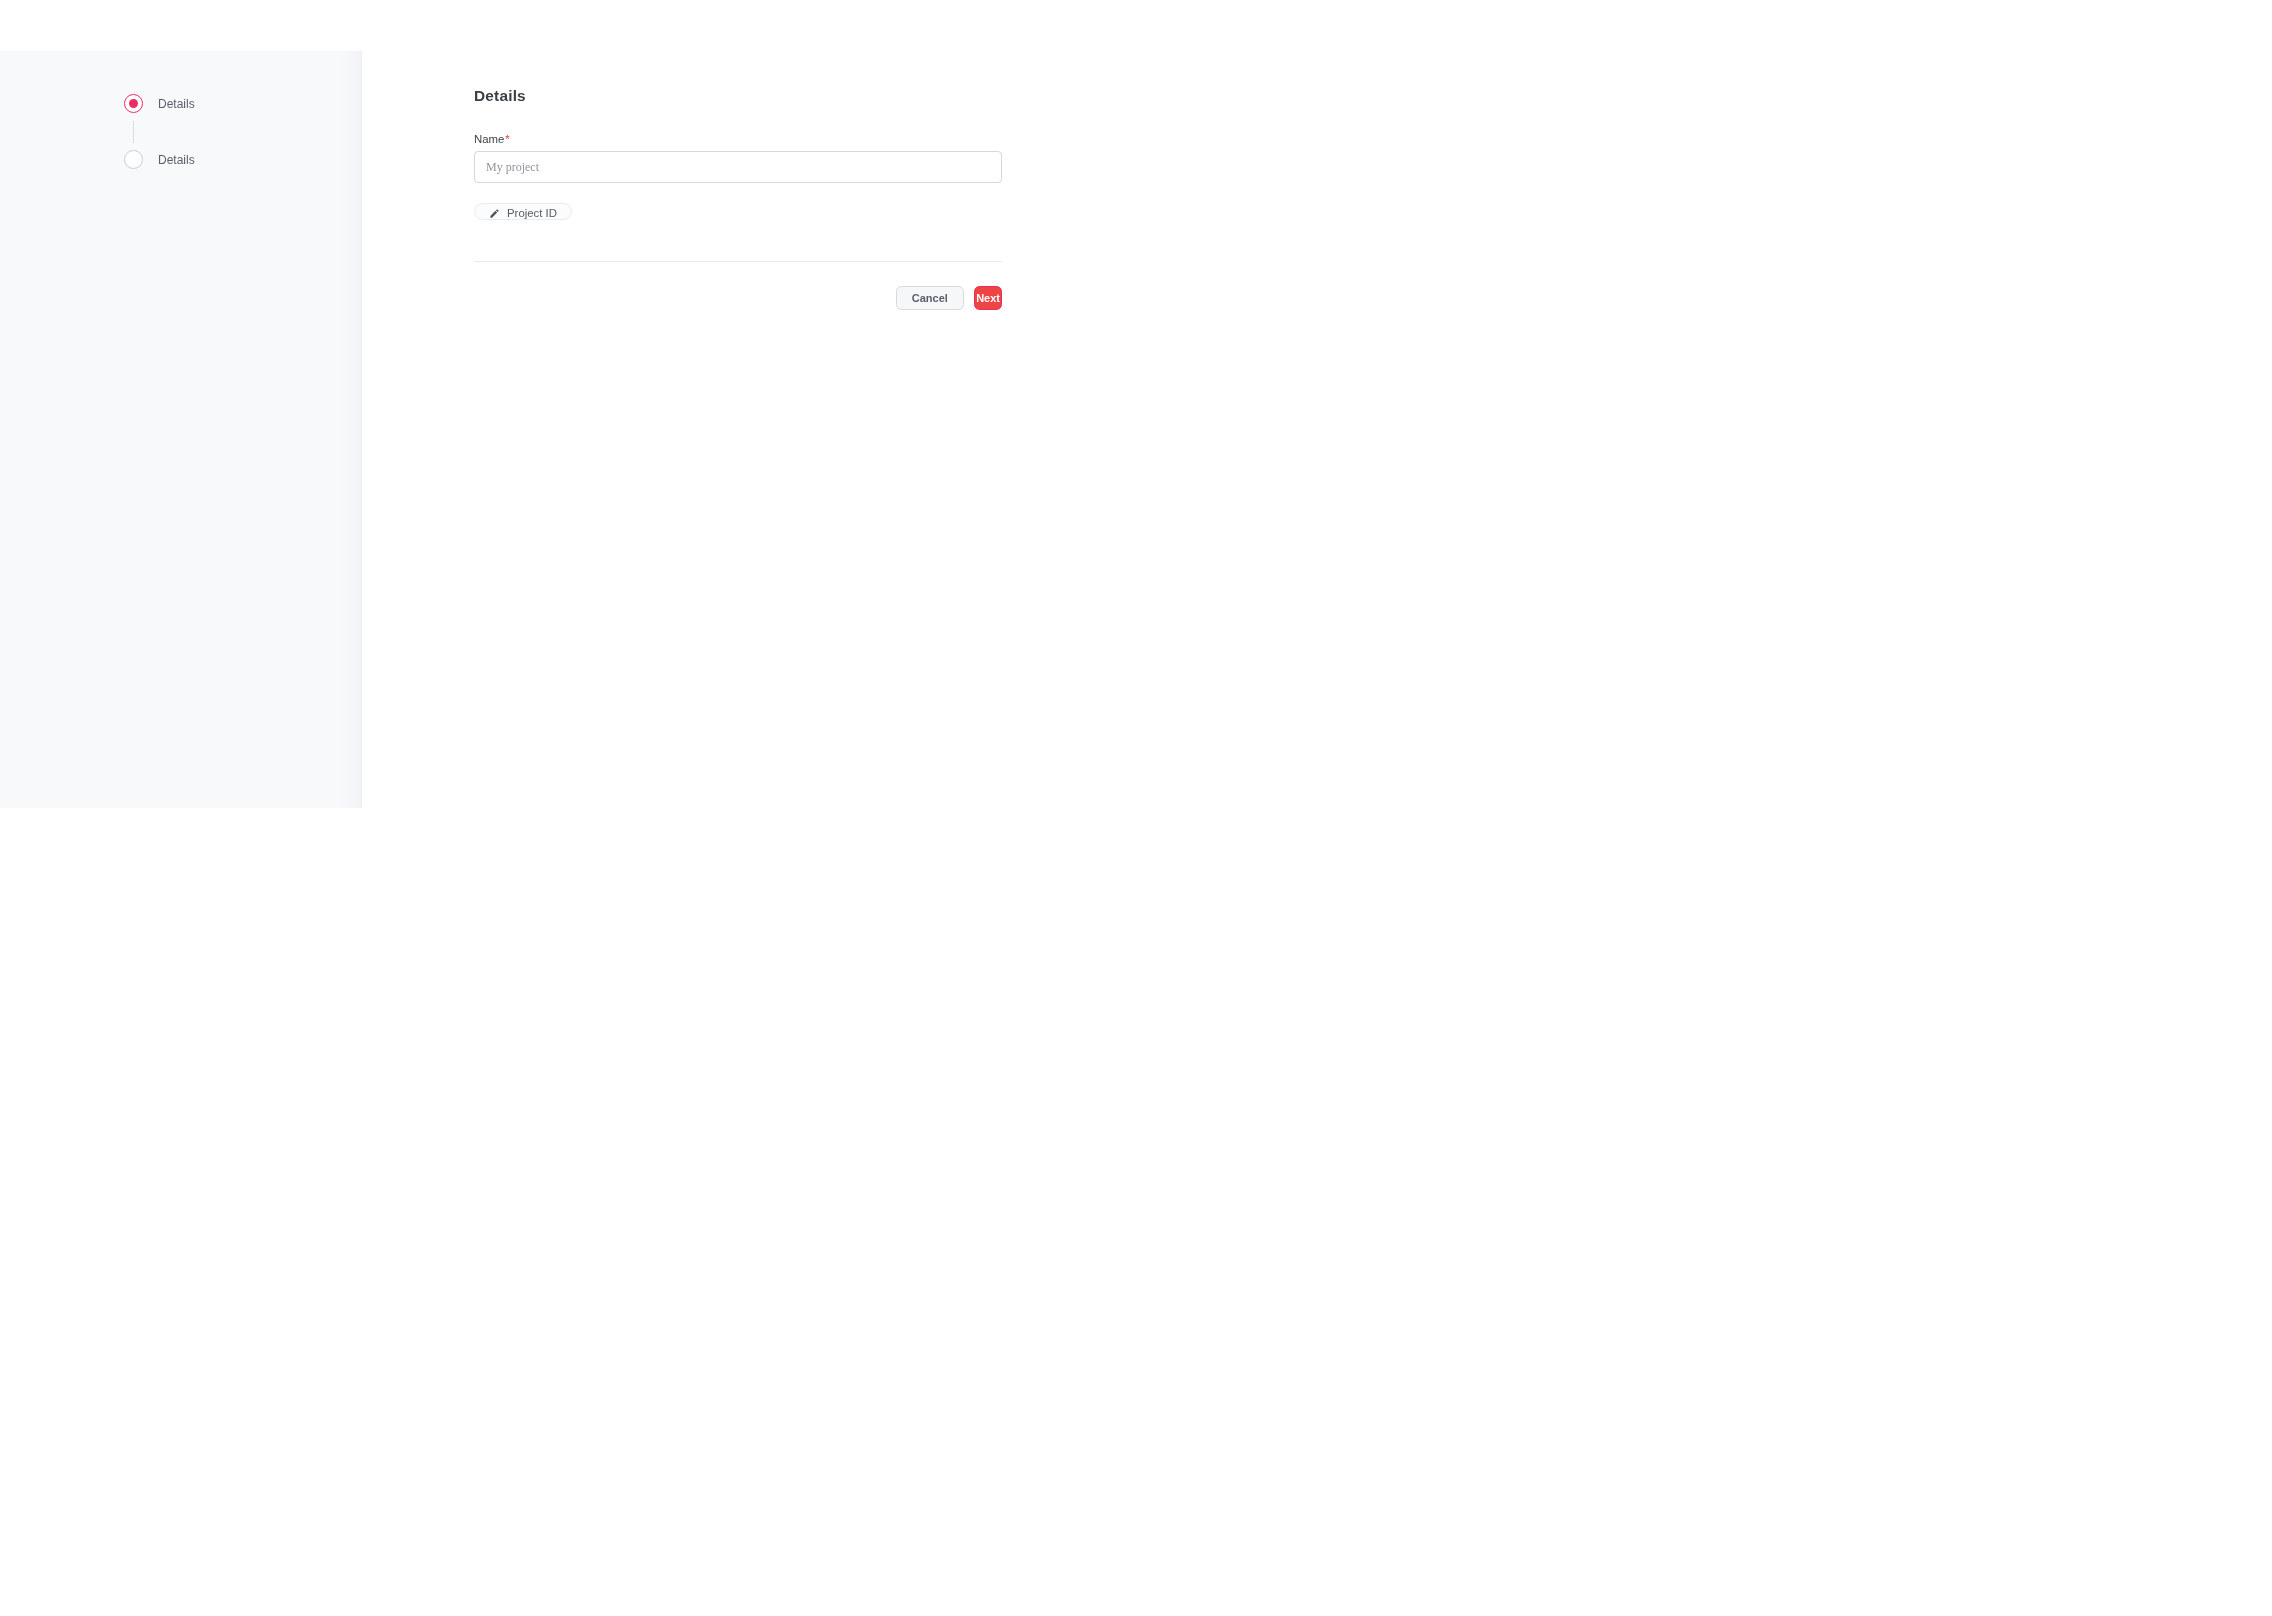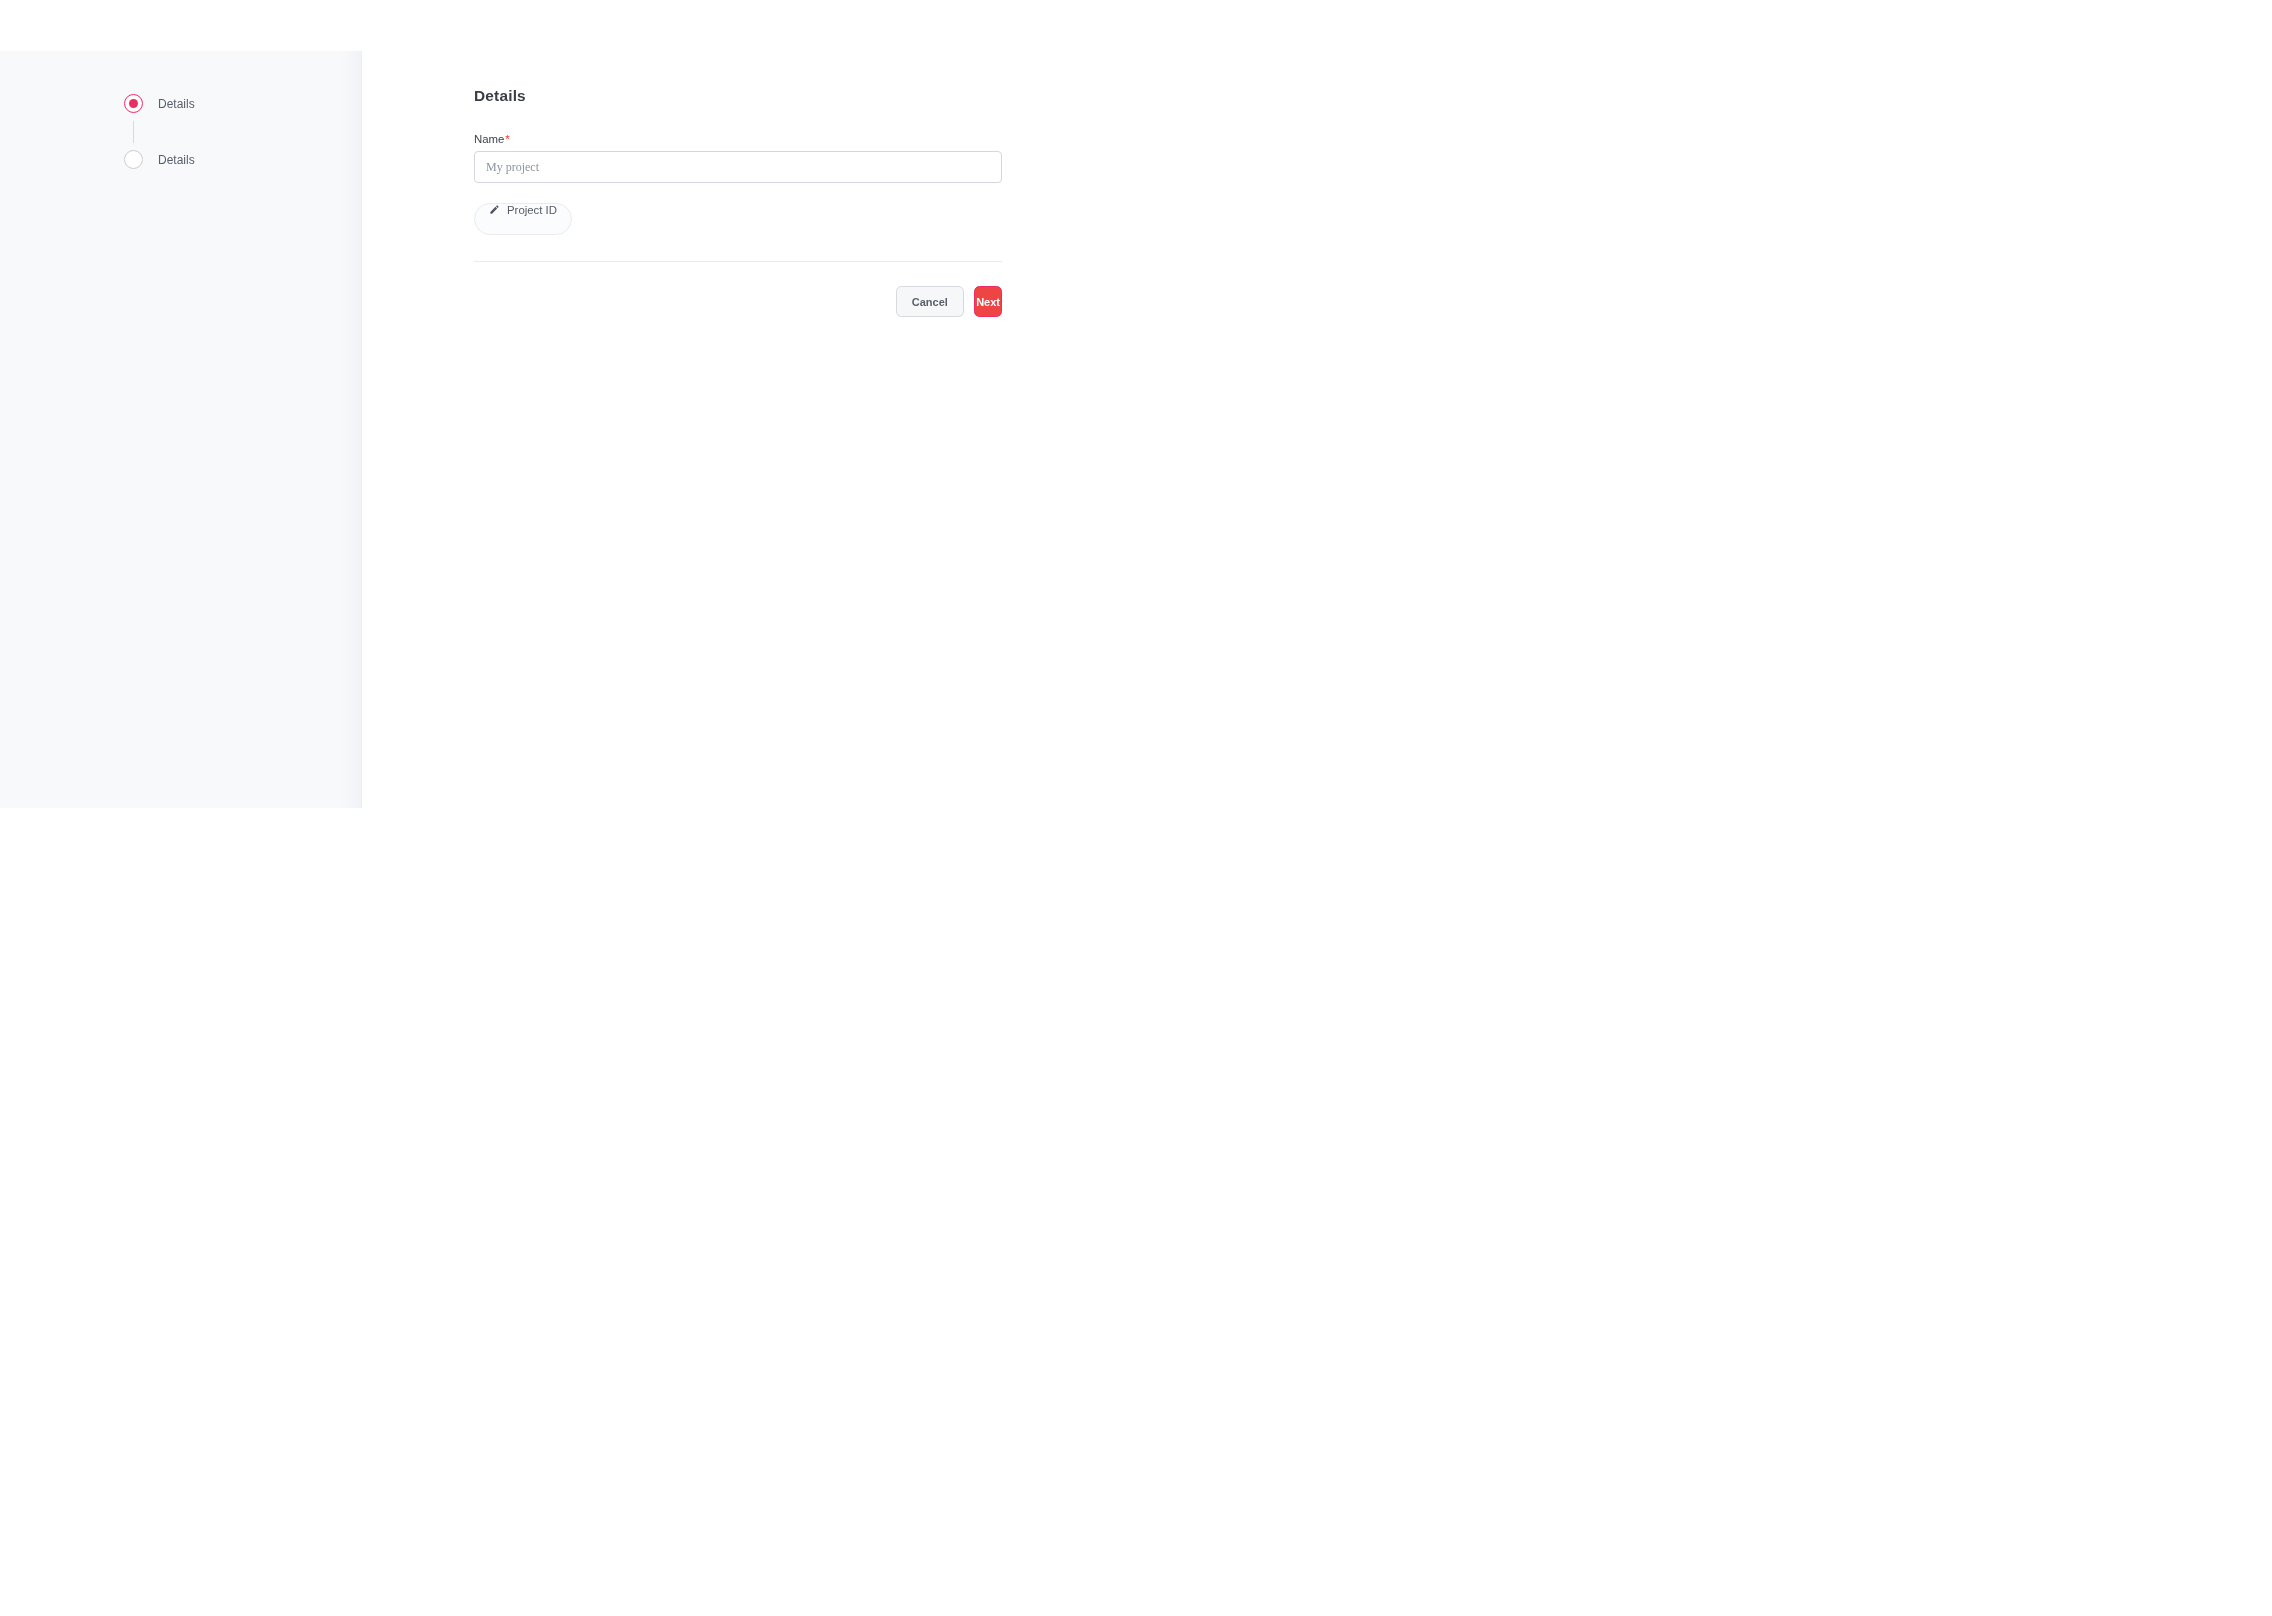--- a/index.html
+++ b/index.html
@@ -35,28 +35,28 @@
   
   .panel { position:absolute; top:51px; left:474px; width:528px; height:331px; }
   .panel-heading { position:absolute; top:36px; left:0; font-size:15.4px; font-weight:700;
                    color:#3a3f46; letter-spacing:0.2px; }
   .field-label { position:absolute; top:82px; left:0; font-size:11.4px; color:#3e434b; }
   .required-mark { color:#e53e30; margin-left:0.8px; }
   .name-input { position:absolute; top:100px; left:0; width:528px; height:32px;
                 border:0.8px solid #d4d7db; border-radius:4px; background:#ffffff;
                 padding:0 11px; font-family:Liberation Serif, serif; font-size:12px; color:#30343a; outline:none; }
   .name-input::placeholder { color:#8f959e; opacity:1; }
-  .pill-btn { position:absolute; top:152px; left:0; height:32px; display:inline-flex;
-              align-items:flex-start; gap:7px; padding:0 14px; border-radius:16px;
+  .pill-btn { position:absolute; top:152px; left:0; height:17px; display:inline-flex;
+              align-items:flex-end; gap:7px; padding:0 14px; border-radius:16px;
               border:0.8px solid #e9ebee; background:#fbfcfd; cursor:pointer;
               font-family:"Liberation Sans", sans-serif; font-size:11.4px; color:#565c65; }
   .pill-btn svg { width:11px; height:11px; fill:#51565e; }
   .divider { position:absolute; top:210px; left:0; width:528px; height:0.8px; background:#e9eaed; }
   .footer-actions { position:absolute; top:235px; right:0; display:flex; gap:10.3px; }
-  .btn { height:31px; display:inline-flex; align-items:center; justify-content:center;
+  .btn { height:24px; display:inline-flex; align-items:center; justify-content:center;
          border-radius:5.5px; font-family:"Liberation Sans", sans-serif; font-size:11px;
          font-weight:700; cursor:pointer; }
   .btn-secondary { padding:0 15px; background:#f6f7f9; border:0.8px solid #d6d9dd; color:#595f69; }
   .btn-primary { padding:0 1px; background:#ef4444; border:0.8px solid #ea2e63; color:#ffffff; }
 </style>
 </head>
 <body>
 
 <div id="app">
 

